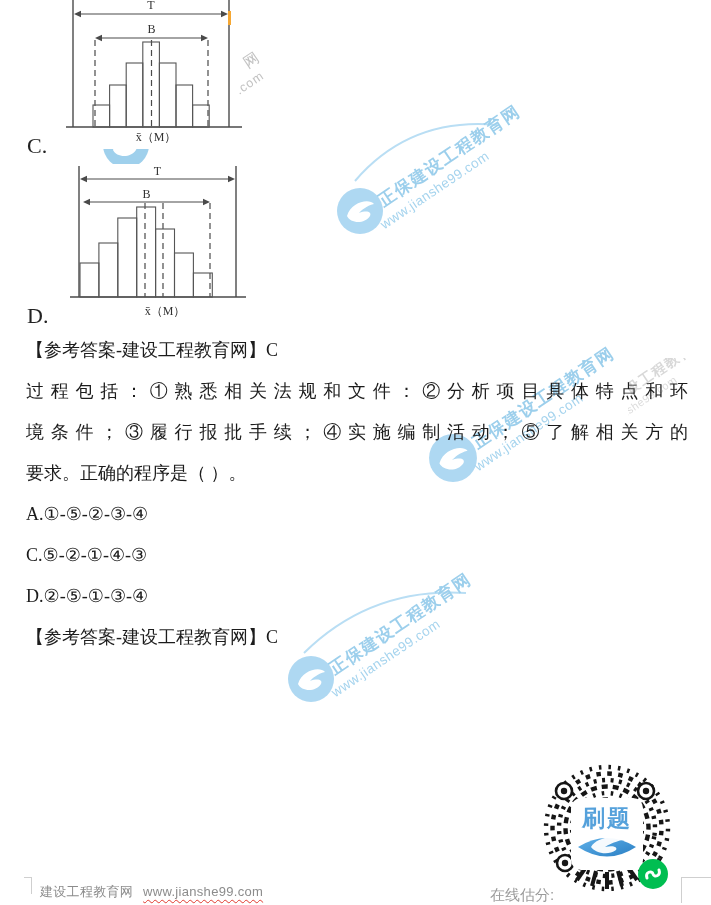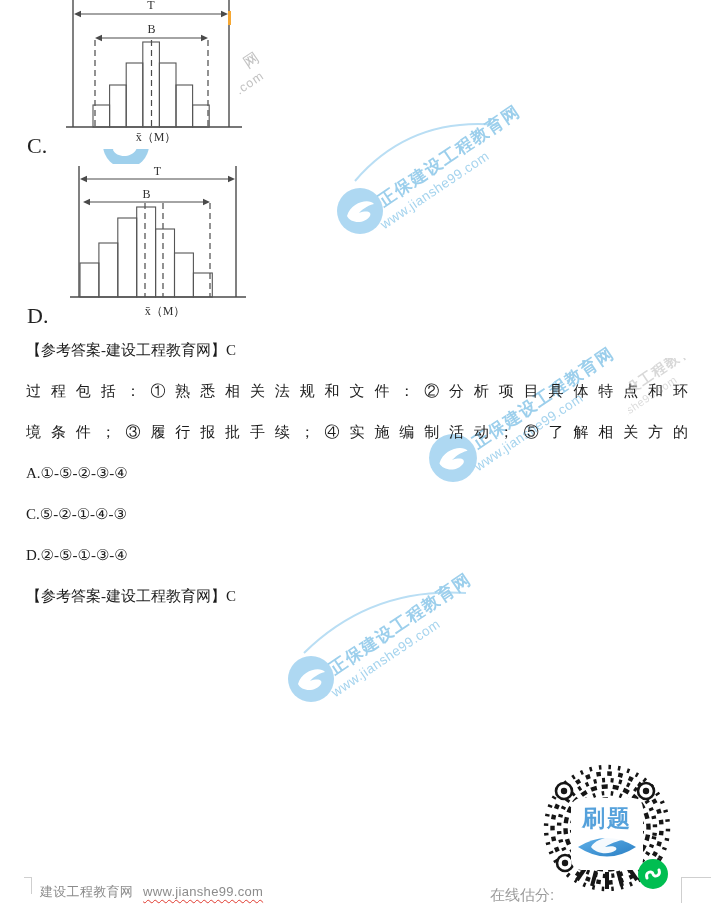--- a/index.html
+++ b/index.html
@@ -3,21 +3,21 @@
 <meta charset="utf-8">
 <style>
   * { margin:0; padding:0; box-sizing:border-box; }
   html,body { width:711px; height:905px; background:#ffffff; overflow:hidden; }
   body { position:relative; font-family:"Liberation Serif","DejaVu Serif",serif; color:#1e1e1e; }
 
   .abs { position:absolute; }
 
   
   .textflow { position:absolute; left:26px; top:330px; width:662px;
-              font-size:15px; line-height:41px; color:#1c1c1c; }
+              font-size:18px; line-height:41px; color:#1c1c1c; }
   .tline { white-space:nowrap; }
   .jline { white-space:normal; text-align:justify; text-align-last:justify; }
 
   .diagram-label { position:absolute; font-size:22px; color:#222; }
 
   
   .wm { position:absolute; pointer-events:none; z-index:0; }
   .wm-rot { position:absolute; transform:rotate(-34deg); transform-origin:0 0; width:200px; }
   .wm-cn  { display:block; font-size:17px; font-weight:bold; letter-spacing:1.5px; color:#9ccfec; white-space:nowrap; }
   .wm-url { display:block; font-size:13.5px; letter-spacing:.5px; color:#a6d4ee; margin-left:-12px; margin-top:1px;
@@ -152,20 +152,21 @@
       <text x="87.5" y="12" text-anchor="middle" font-size="12" fill="#333" font-family="&quot;Liberation Serif&quot;,serif">T</text>
       <text x="76.5" y="35" text-anchor="middle" font-size="12" fill="#333" font-family="&quot;Liberation Serif&quot;,serif">B</text>
       <text x="95" y="152" text-anchor="middle" font-size="12" fill="#333" font-family="&quot;Liberation Serif&quot;,serif">x̄（M）</text>
     </svg>
   <div class="diagram-label" style="left:27px; top:303px;">D.</div>
 
   <div class="textflow">
     <div class="tline">【参考答案-建设工程教育网】C</div>
     <div class="jline">过程包括：①熟悉相关法规和文件：②分析项目具体特点和环</div>
     <div class="jline">境条件；③履行报批手续；④实施编制活动；⑤了解相关方的</div>
+    <div class="tline">要求。正确的程序是（  ）。</div>
     <div class="tline">A.①-⑤-②-③-④</div>
     <div class="tline">C.⑤-②-①-④-③</div>
     <div class="tline">D.②-⑤-①-③-④</div>
     <div class="tline">【参考答案-建设工程教育网】C</div>
   </div>
 
   <svg class="abs" style="left:538px; top:748px;" width="172" height="157" viewBox="0 0 172 157">
     <g stroke="#161616" fill="none">
       <circle cx="69" cy="80" r="22" stroke-width="4.4" stroke-dasharray="3 6"></circle>
       <circle cx="69" cy="80" r="28.5" stroke-width="4.4" stroke-dasharray="5 5" transform="rotate(20 69 80)"></circle>

